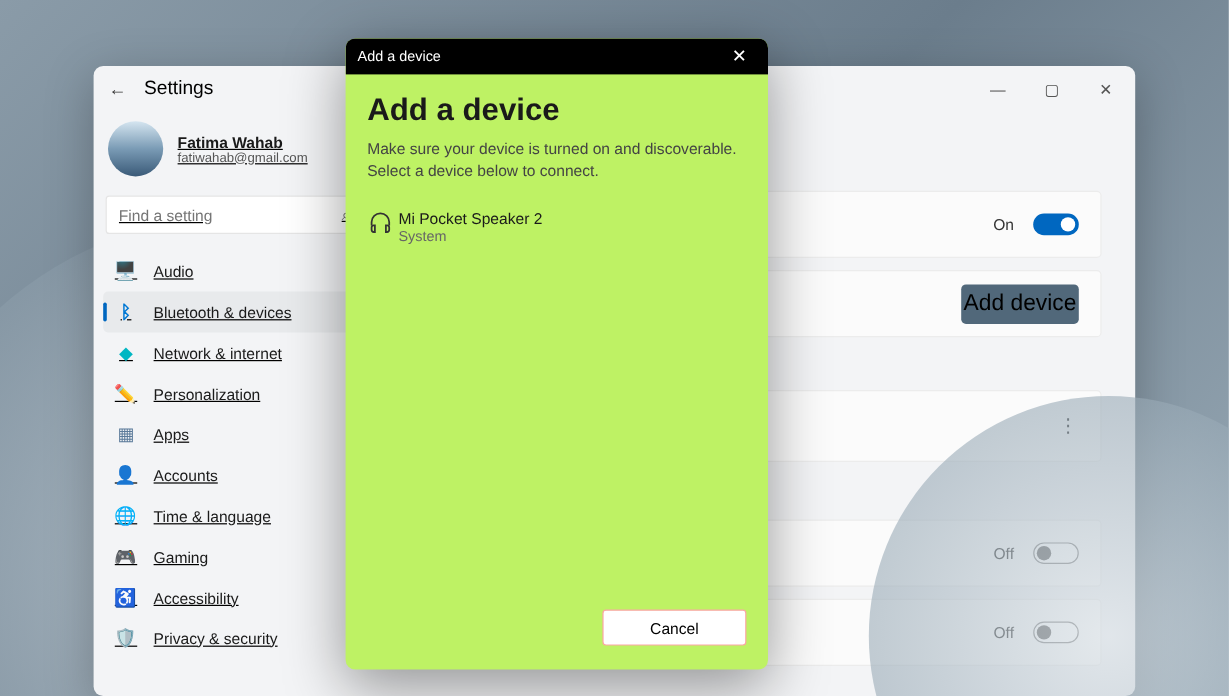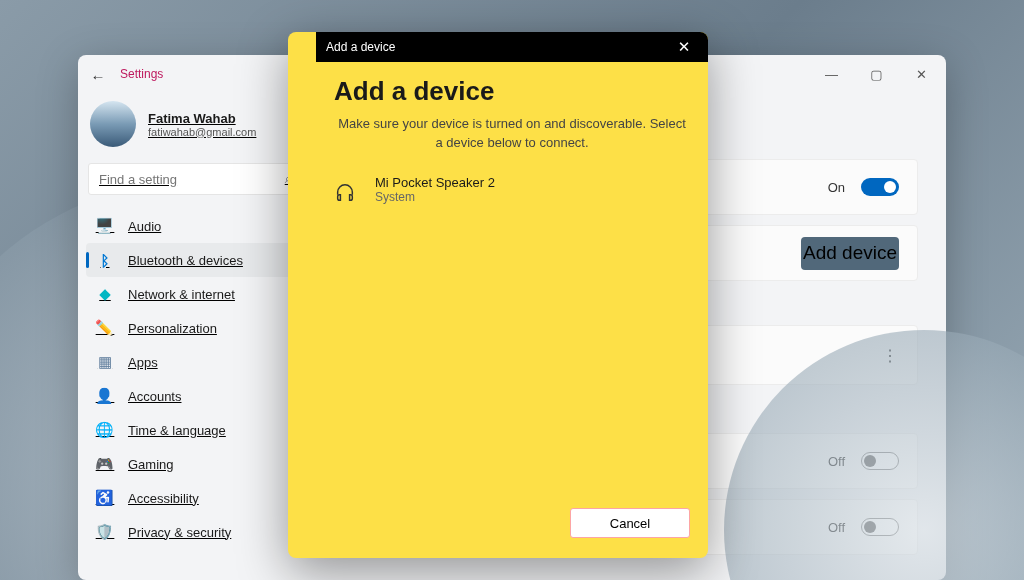--- a/index.html
+++ b/index.html
@@ -44,21 +44,21 @@
       align-items: center;
       padding: 0 2px;
     }
     .back-btn {
       width: 36px; height: 36px;
       display: flex; align-items: center; justify-content: center;
       font-size: 15px; color: #333;
       cursor: pointer;
     }
     .window-title {
-      font-size: 12px; color: #be185d;
+      font-size: 16px; color: #000000;
       margin-left: 4px;
     }
     .window-controls {
       margin-left: auto;
       display: flex;
     }
     .wc-btn {
       width: 45px; height: 30px;
       display: flex; align-items: center; justify-content: center;
       color: #555; font-size: 13px;
@@ -180,29 +180,28 @@
       width: 98px; height: 33px;
       border-radius: 4px;
       font-size: 19px;
       cursor: pointer;
     }
     .more-icon { font-size: 16px; color: #333; cursor: pointer; letter-spacing: 1px; }
     
     .modal {
       position: absolute;
       top: 32px; left: 288px;
-      width: 420px; height: 526px;
-      background: #fde047;
+      width: 352px; height: 526px;
+      background: #bef264;
       border-radius: 8px;
       box-shadow: 0 14px 50px rgba(0,0,0,0.4);
       display: flex;
       flex-direction: column;
       overflow: hidden;
       z-index: 10;
-      padding-left: 28px;
     }
     .modal-titlebar {
       height: 30px;
       background: #000;
       color: #fff;
       display: flex;
       align-items: center;
       padding: 0 10px;
       font-size: 12px;
     }
@@ -222,26 +221,25 @@
       font-size: 26px;
       font-weight: 600;
       color: #1a1a1a;
       margin-bottom: 8px;
     }
     .modal-desc {
       font-size: 13px;
       color: #444;
       line-height: 1.45;
       margin-bottom: 18px;
-      text-align: center;
     }
     .device-entry {
       display: flex;
-      align-items: flex-end;
-      gap: 19px;
+      align-items: flex-start;
+      gap: 4px;
       padding: 4px 0;
       cursor: pointer;
     }
     .device-icon {
       width: 22px; height: 22px;
     }
     .device-name { font-size: 13px; color: #1a1a1a; }
     .device-type { font-size: 12px; color: #666; }
     .modal-footer {
       margin-top: auto;

